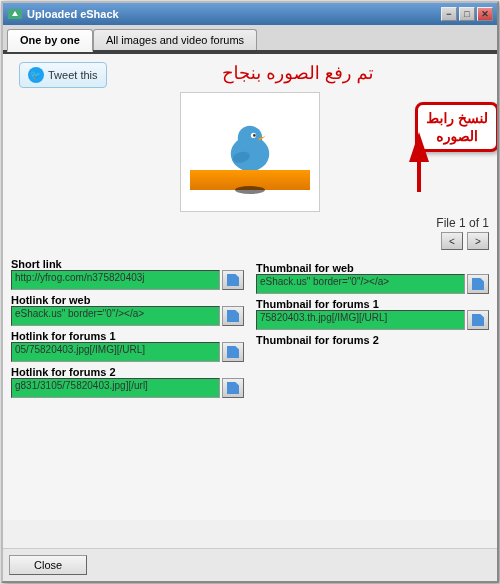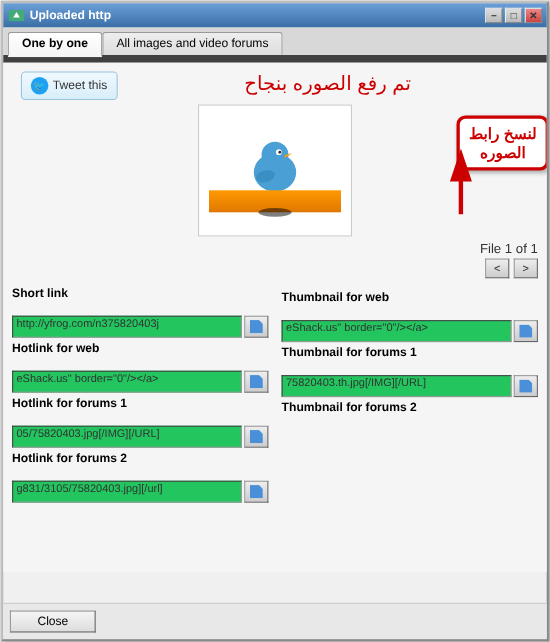--- a/index.html
+++ b/index.html
@@ -63,21 +63,21 @@
       cursor: pointer;
       color: #333;
       font-weight: bold;
     }
     .title-btn.close-btn {
       background: linear-gradient(to bottom, #e88, #c44);
     }
     .tabs-bar {
       display: flex;
       background: #d8d8d8;
-      border-bottom: 7px solid #404040;
+      border-bottom: 4px solid #404040;
       padding-top: 4px;
       padding-left: 4px;
       flex-shrink: 0;
     }
     .tab {
       padding: 4px 12px;
       border: 1px solid #999;
       border-bottom: none;
       background: linear-gradient(to bottom, #eee, #ddd);
       cursor: pointer;
@@ -234,21 +234,21 @@
     }
     .fields-grid {
       display: grid;
       grid-template-columns: 1fr 1fr;
       gap: 6px 12px;
       flex: 1;
     }
     .field-group {
       display: flex;
       flex-direction: column;
-      gap: 14px;
+      gap: 0;
     }
     .field-label {
       font-weight: bold;
       font-size: 11px;
       color: #000;
     }
     .field-row {
       display: flex;
       gap: 2px;
       align-items: center;
@@ -305,21 +305,21 @@
 </head>
 <body>
 
 <div class="window">
 
   <div class="title-bar">
     <svg class="title-icon" viewBox="0 0 16 16">
       <rect x="1" y="3" width="14" height="10" fill="#4a7" rx="1"></rect>
       <polygon points="8,5 5,10 11,10" fill="white"></polygon>
     </svg>
-    <span class="title-text">Uploaded http</span>
+    <span class="title-text">Uploaded eShack</span>
     <div class="title-buttons">
       <div class="title-btn">−</div>
       <div class="title-btn">□</div>
       <div class="title-btn close-btn">✕</div>
     </div>
   </div>
 
   <div class="tabs-bar">
     <div class="tab active">One by one</div>
     <div class="tab">All images and video forums</div>

